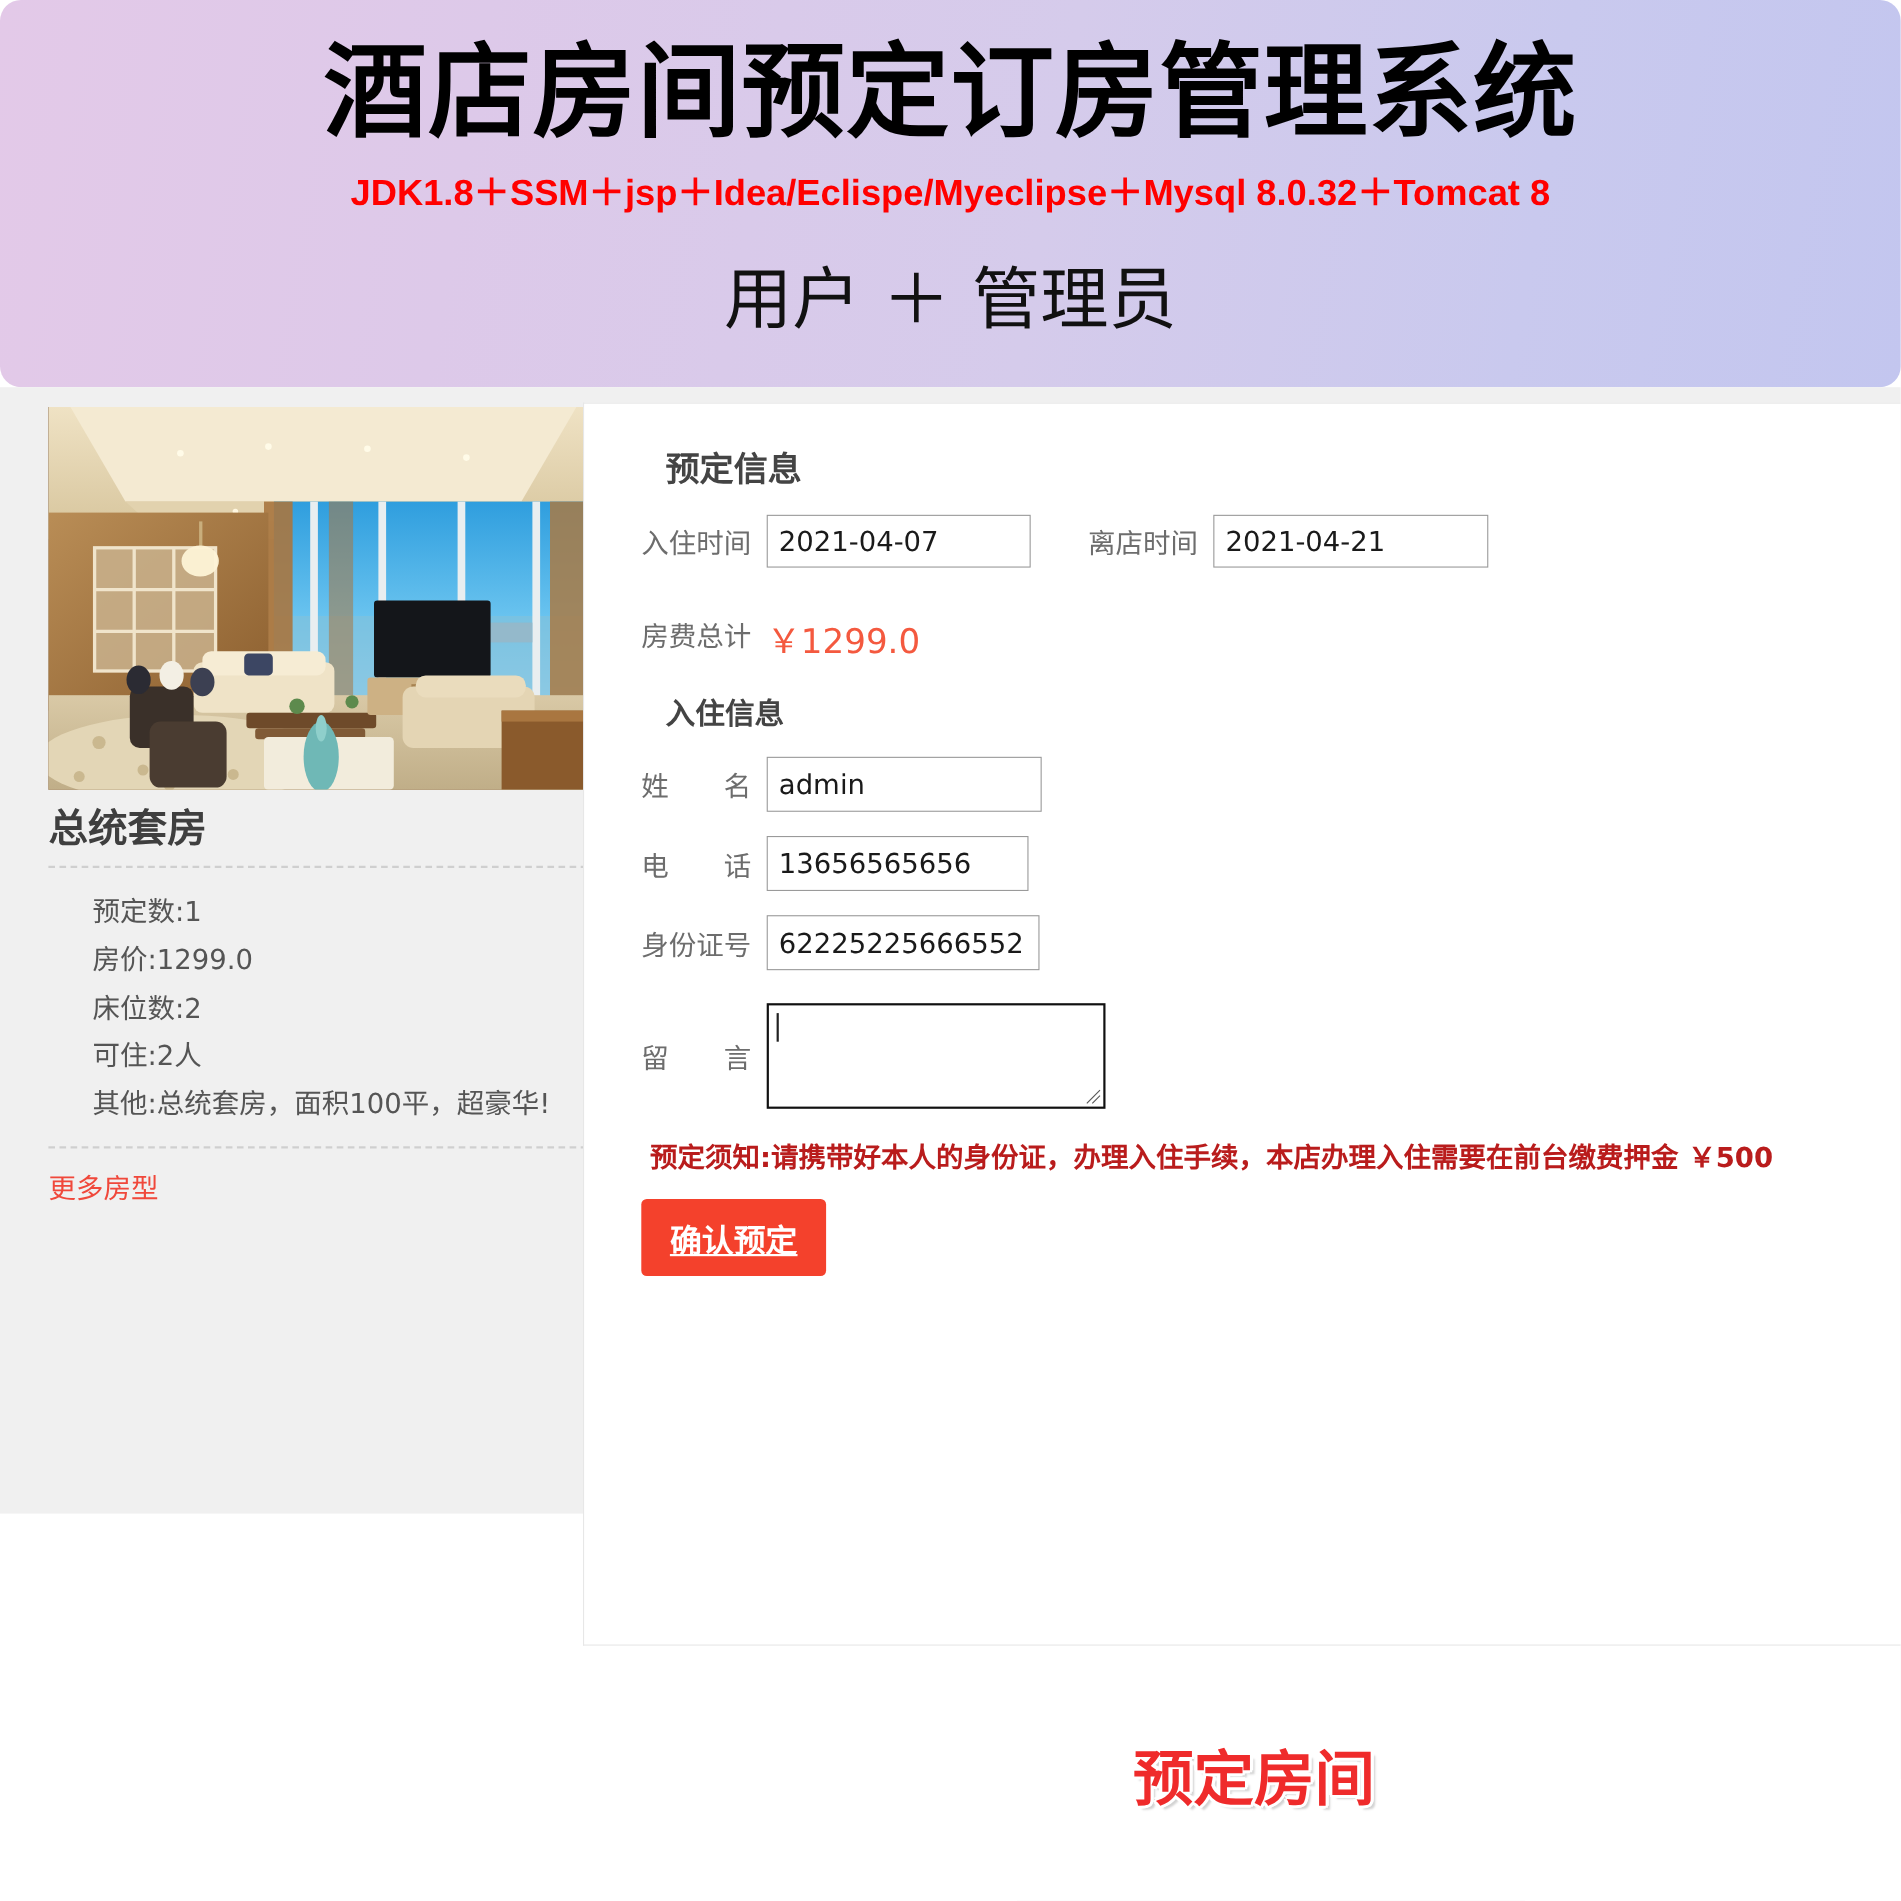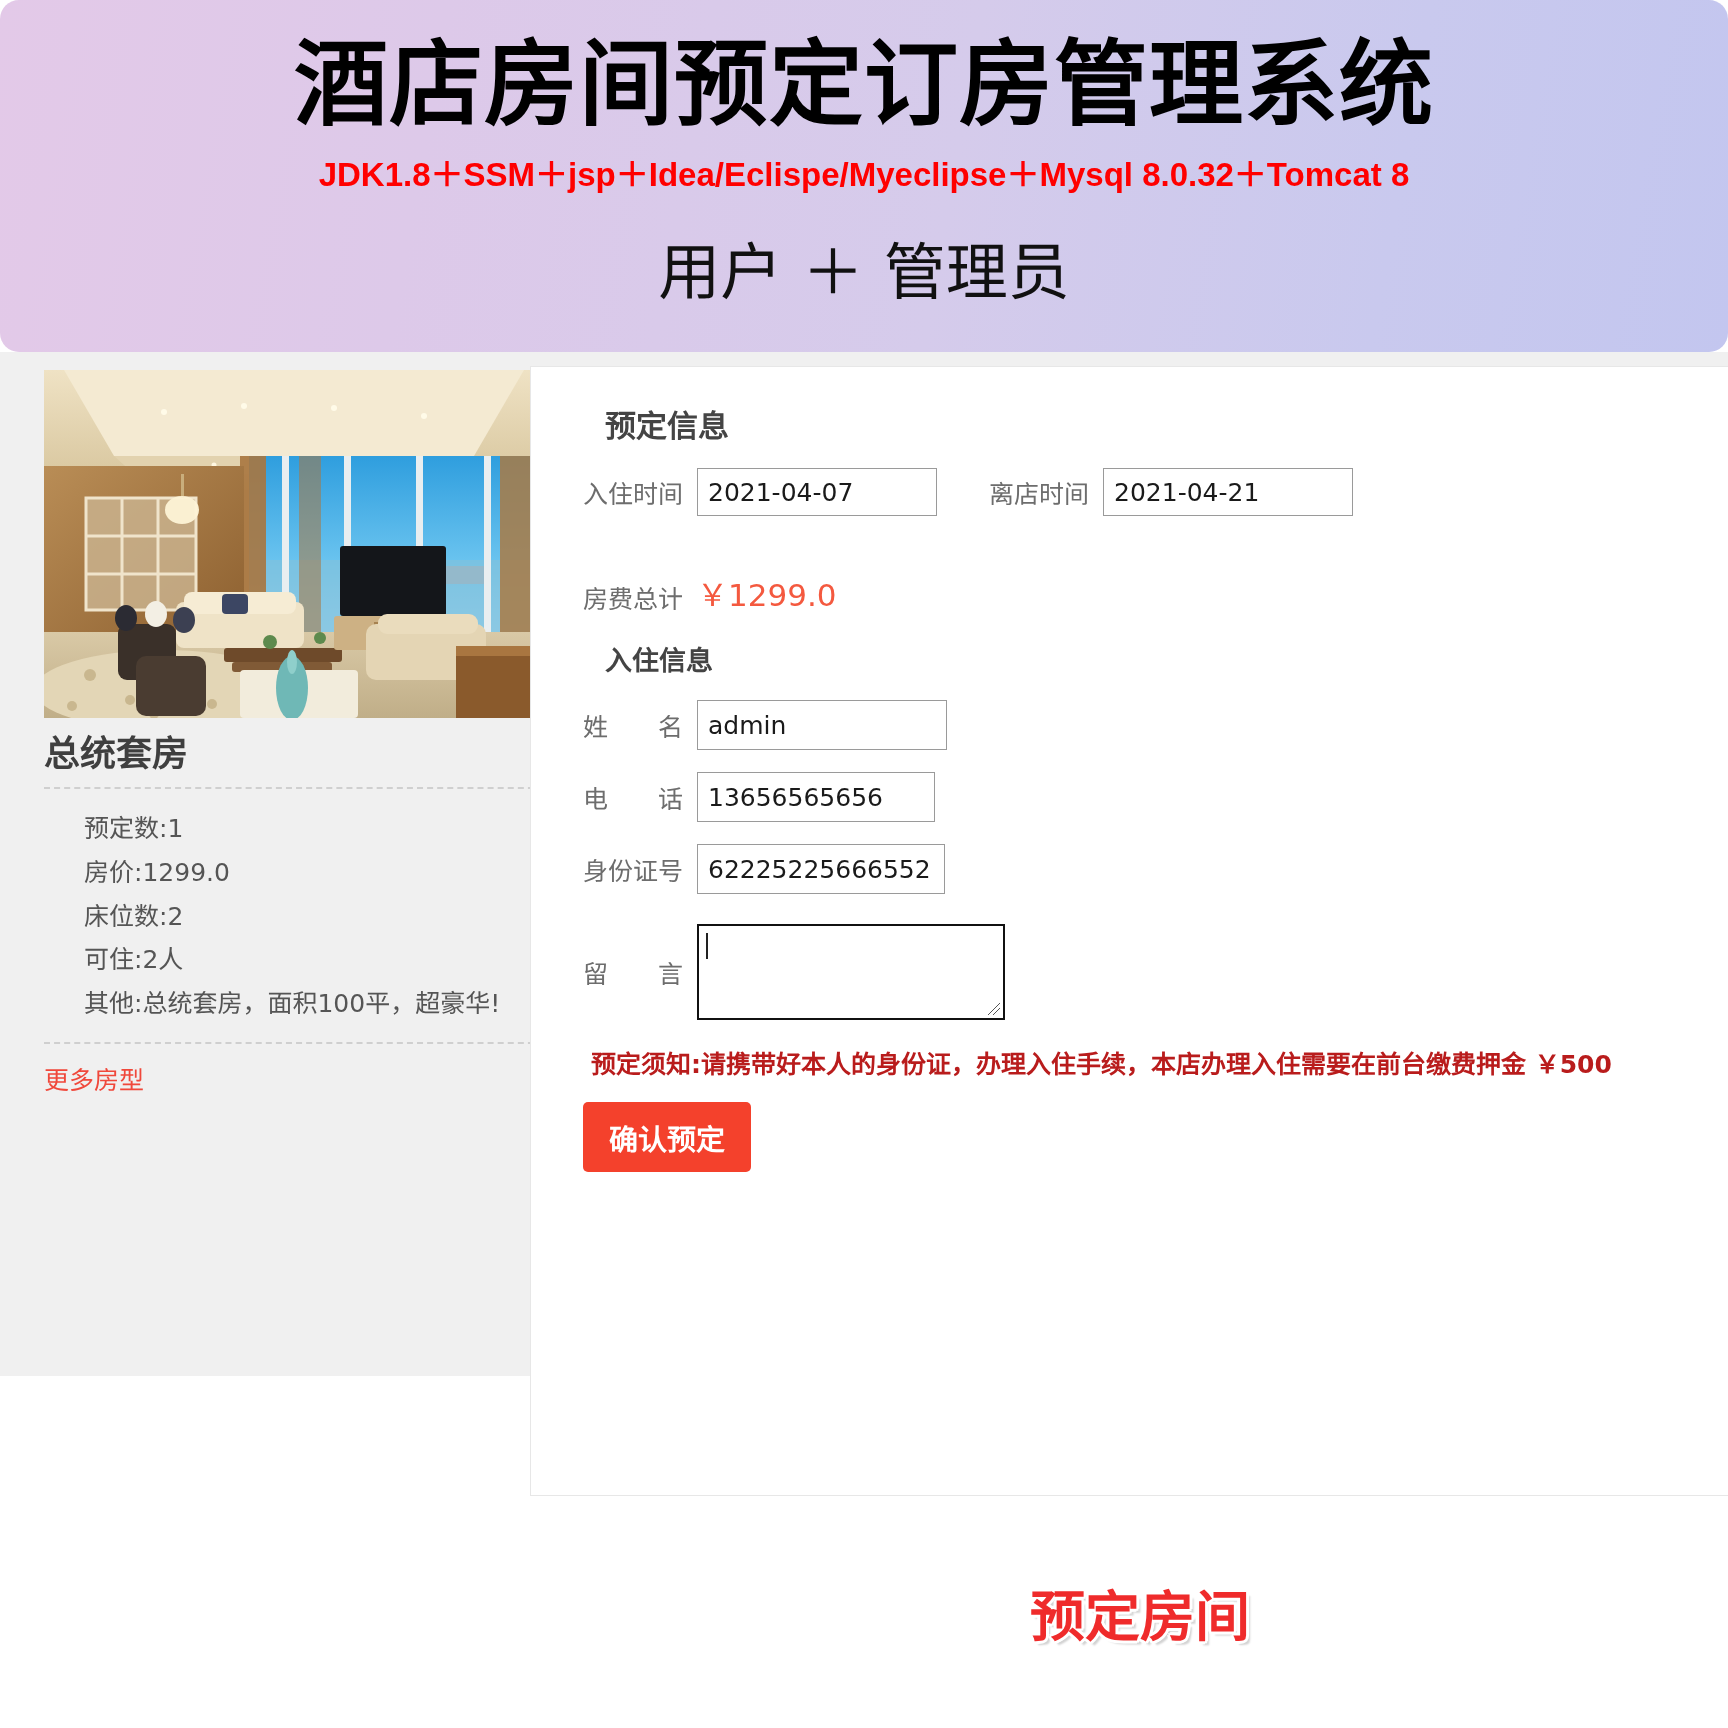--- a/index.html
+++ b/index.html
@@ -128,21 +128,21 @@
   .in-date2{width:250px;height:48px;}
   .in-name{width:250px;height:50px;}
   .in-phone{width:238px;height:50px;}
   .in-idcard{width:248px;height:50px;}
   .gap-label{
     font-family:"DejaVu Sans","Liberation Sans",sans-serif;
     font-size:25px;color:#6d6d6d;
     margin-left:52px;margin-right:14px;
   }
 
-  .total-row{display:flex;align-items:flex-end;margin-top:54px;}
+  .total-row{display:flex;align-items:flex-start;margin-top:42px;}
   .total-label{
     font-family:"DejaVu Sans","Liberation Sans",sans-serif;
     font-size:25px;color:#6d6d6d;width:128px;text-align:right;
     padding-right:14px;box-sizing:border-box;
   }
   .total-value{
     font-family:"DejaVu Sans","Liberation Sans",sans-serif;
     font-size:31px;color:#f4593f;
   }
   .sec-title-2{
@@ -175,20 +175,21 @@
   .confirm-btn{
     margin-top:22px;margin-left:14px;
     display:inline-block;
     background:#f4412c;
     border:none;border-radius:5px;
     color:#ffffff;
     font-family:"DejaVu Sans","Liberation Sans",sans-serif;
     font-weight:bold;font-size:29px;
     padding:14px 26px;
     cursor:pointer;
+    text-decoration:underline;
   }
 
   .watermark{
     position:absolute;right:478px;top:1220px;
     font-family:"DejaVu Sans","Liberation Sans",sans-serif;
     font-weight:bold;font-size:55px;
     color:#ef2b2b;
     text-shadow:
        3px 0 #fff,-3px 0 #fff,0 3px #fff,0 -3px #fff,
        2px 2px #fff,-2px 2px #fff,2px -2px #fff,-2px -2px #fff,

